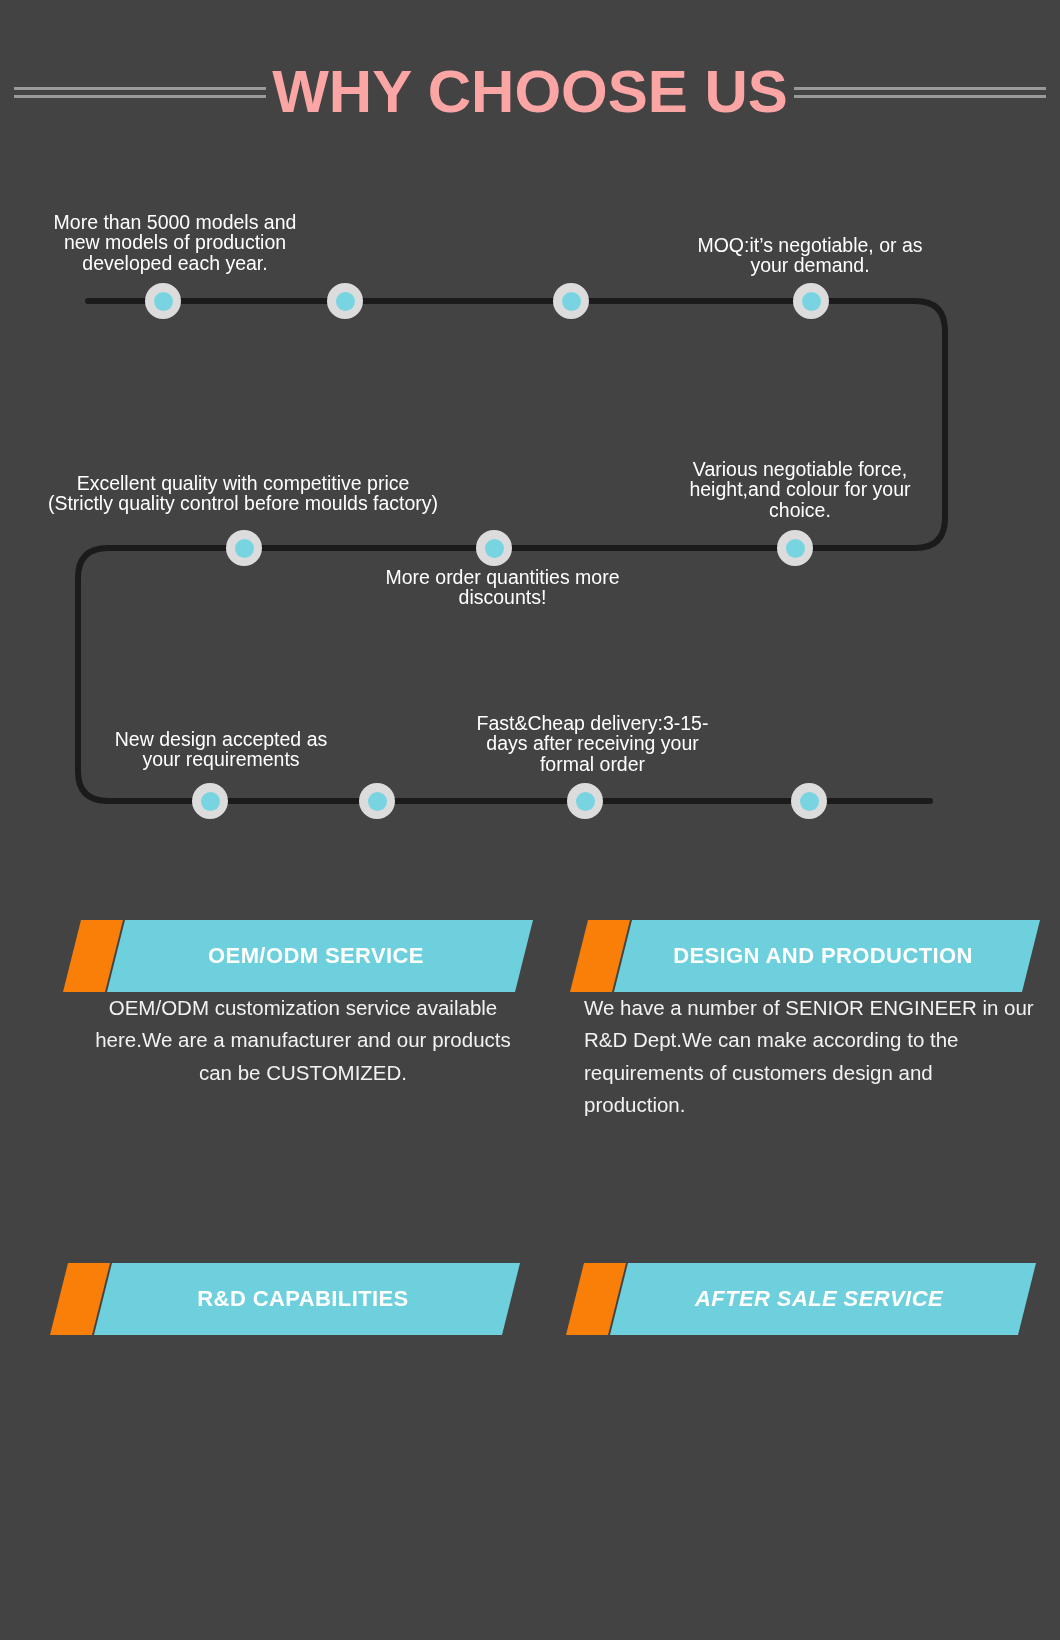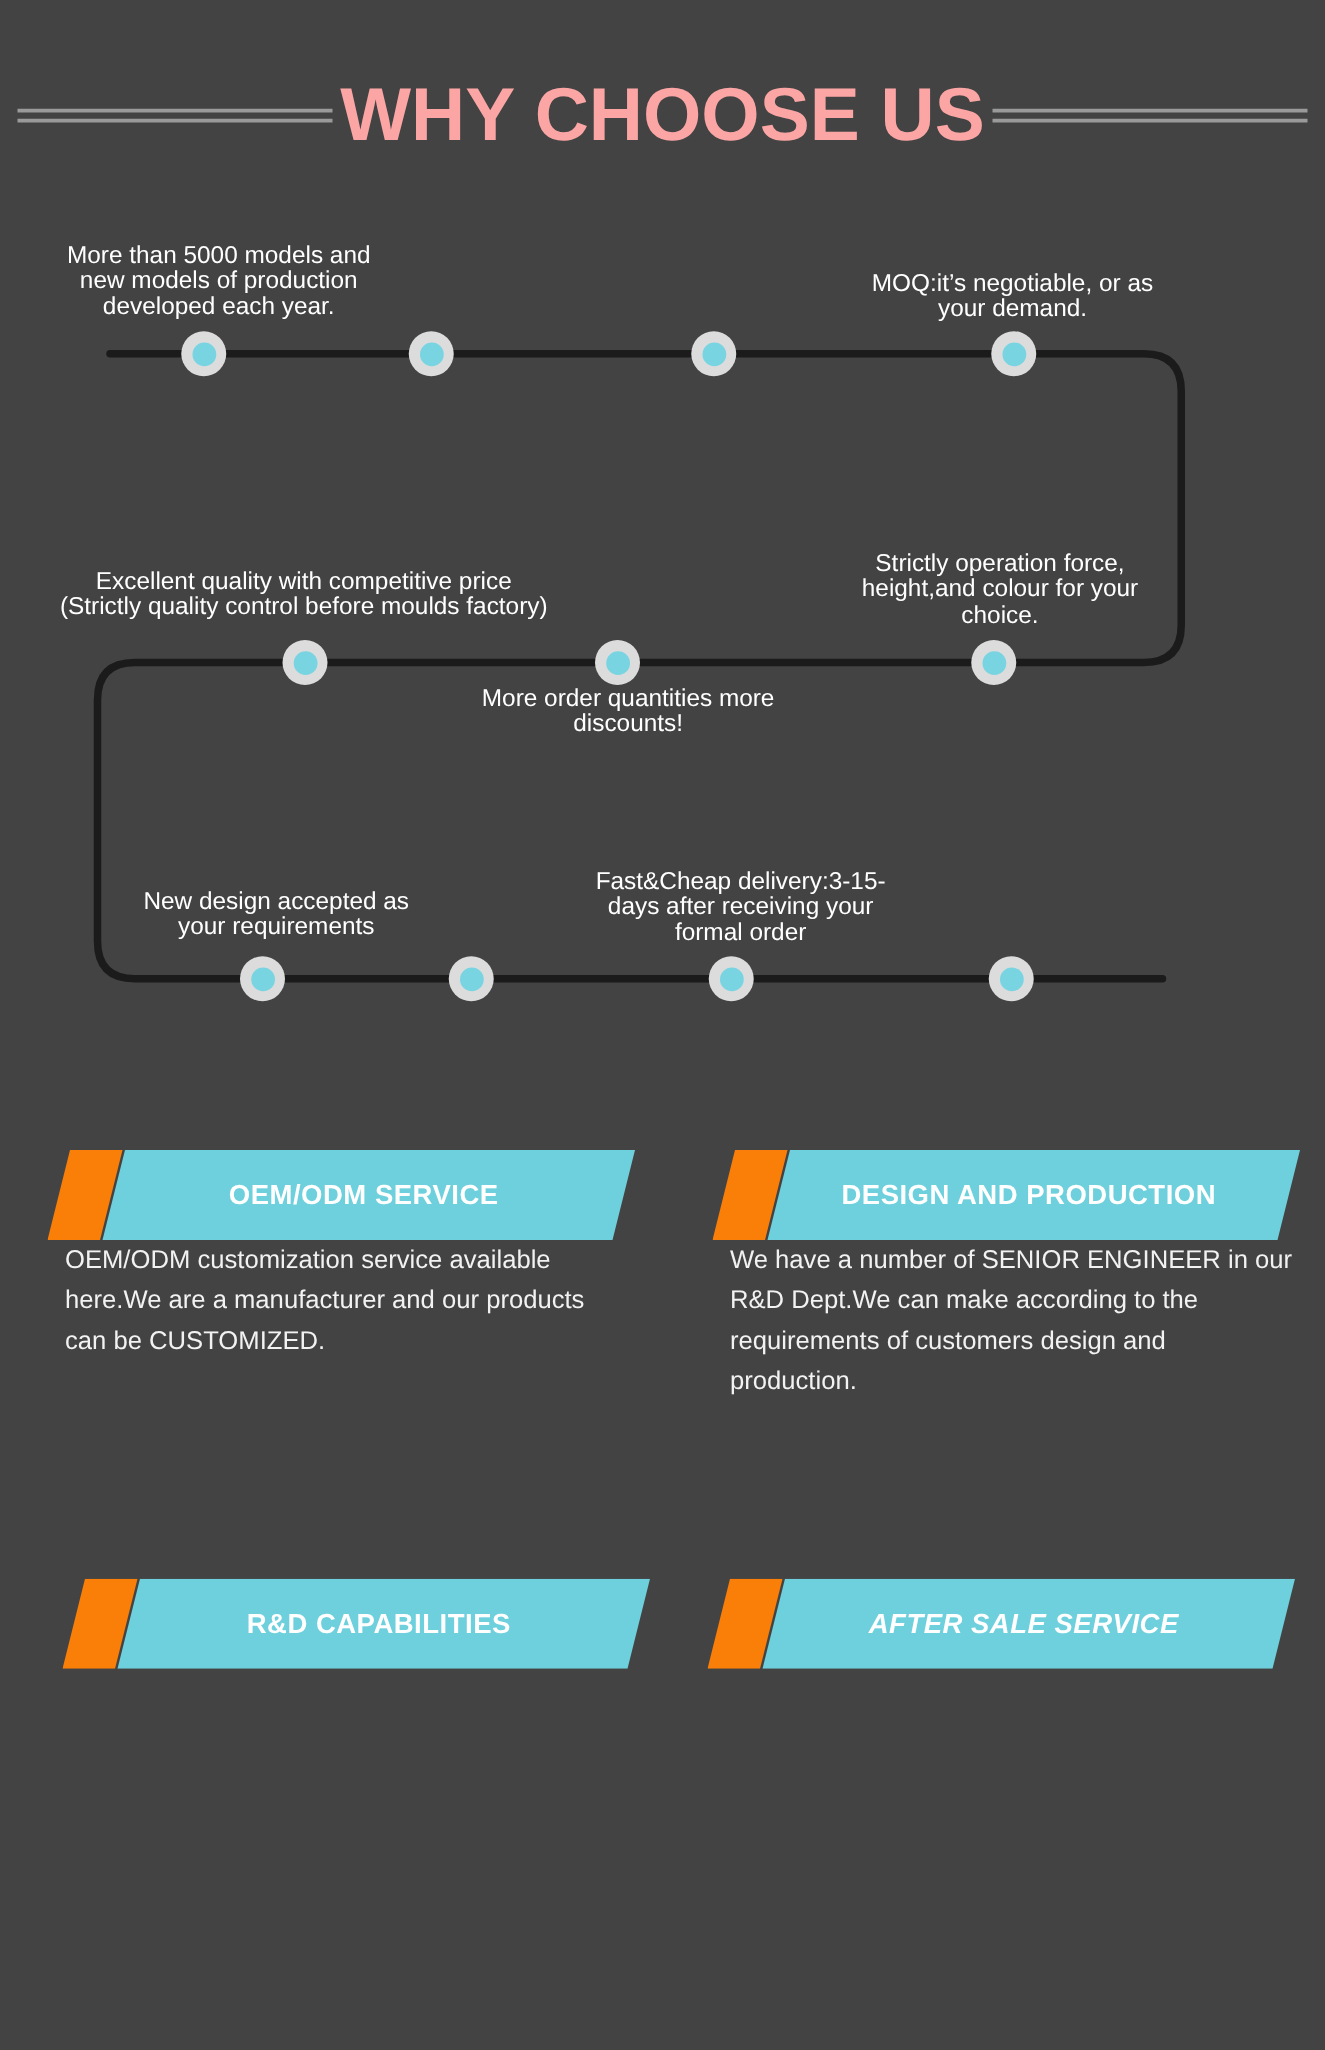--- a/index.html
+++ b/index.html
@@ -22,21 +22,21 @@
   .rule::before{ top:0; }
   .rule::after{ bottom:0; }
   .rule.left{ margin-left:14px; }
   .rule.right{ margin-right:14px; }
   .page-title{
     color:#fca5a5; font-size:60px; font-weight:bold; letter-spacing:0px;
     line-height:1; white-space:nowrap; padding:0 6px;
   }
 
   
-  .timeline{ position:absolute; left:0; top:162px; width:1060px; height:680px; }
+  .timeline{ position:absolute; left:0; top:180px; width:1060px; height:680px; }
   .timeline svg{ position:absolute; left:0; top:0; }
   .tl-dot{
     position:absolute; width:36px; height:36px; border-radius:50%;
     background:#dcdcdc; display:flex; align-items:center; justify-content:center;
   }
   .tl-dot i{
     width:19px; height:19px; border-radius:50%; background:#79d4e2; display:block;
   }
   .tl-label{
     position:absolute; text-align:center; font-size:19.5px; line-height:1.05;
@@ -112,35 +112,35 @@
       </div>
     </div>
   <div id="tl-labels">
       <div class="tl-label" style="left: 20px; top: 32px; width: 310px;">More than 5000 models and
 new models of production
 developed each year.</div>
       <div class="tl-label" style="left: 655px; top: 55px; width: 310px;">MOQ:it’s negotiable, or as
 your demand.</div>
       <div class="tl-label" style="left: 12px; top: 293px; width: 462px;">Excellent quality with competitive price
 (Strictly quality control before moulds factory)</div>
-      <div class="tl-label" style="left: 650px; top: 279px; width: 300px;">Strictly operation force,
+      <div class="tl-label" style="left: 650px; top: 279px; width: 300px;">Various negotiable force,
 height,and colour for your
 choice.</div>
       <div class="tl-label" style="left: 350px; top: 387px; width: 305px;">More order quantities more
 discounts!</div>
       <div class="tl-label" style="left: 66px; top: 549px; width: 310px;">New design accepted as
 your requirements</div>
       <div class="tl-label" style="left: 440px; top: 533px; width: 305px;">Fast&amp;Cheap delivery:3-15-
 days after receiving your
 formal order</div>
     </div>
 </div>
 
 <div id="cards-area">
-    <div class="card" style="left: 38px; top: 920px;">
+    <div class="card" style="left: 63px; top: 920px; text-align: center;">
       <div class="banner">
         <svg class="shape" width="470" height="72" viewBox="0 0 470 72" preserveAspectRatio="none">
           <polygon points="18,0 60,0 42,72 0,72" fill="#f97f08"></polygon>
           <polygon points="62,0 470,0 452,72 44,72" fill="#6ed0dc"></polygon>
         </svg>
         <div class="label">OEM/ODM SERVICE</div>
       </div>
       <p class="card-body">OEM/ODM customization service available here.We are a manufacturer and our products can be CUSTOMIZED.</p>
     </div>
     <div class="card" style="left: 570px; top: 920px;">

